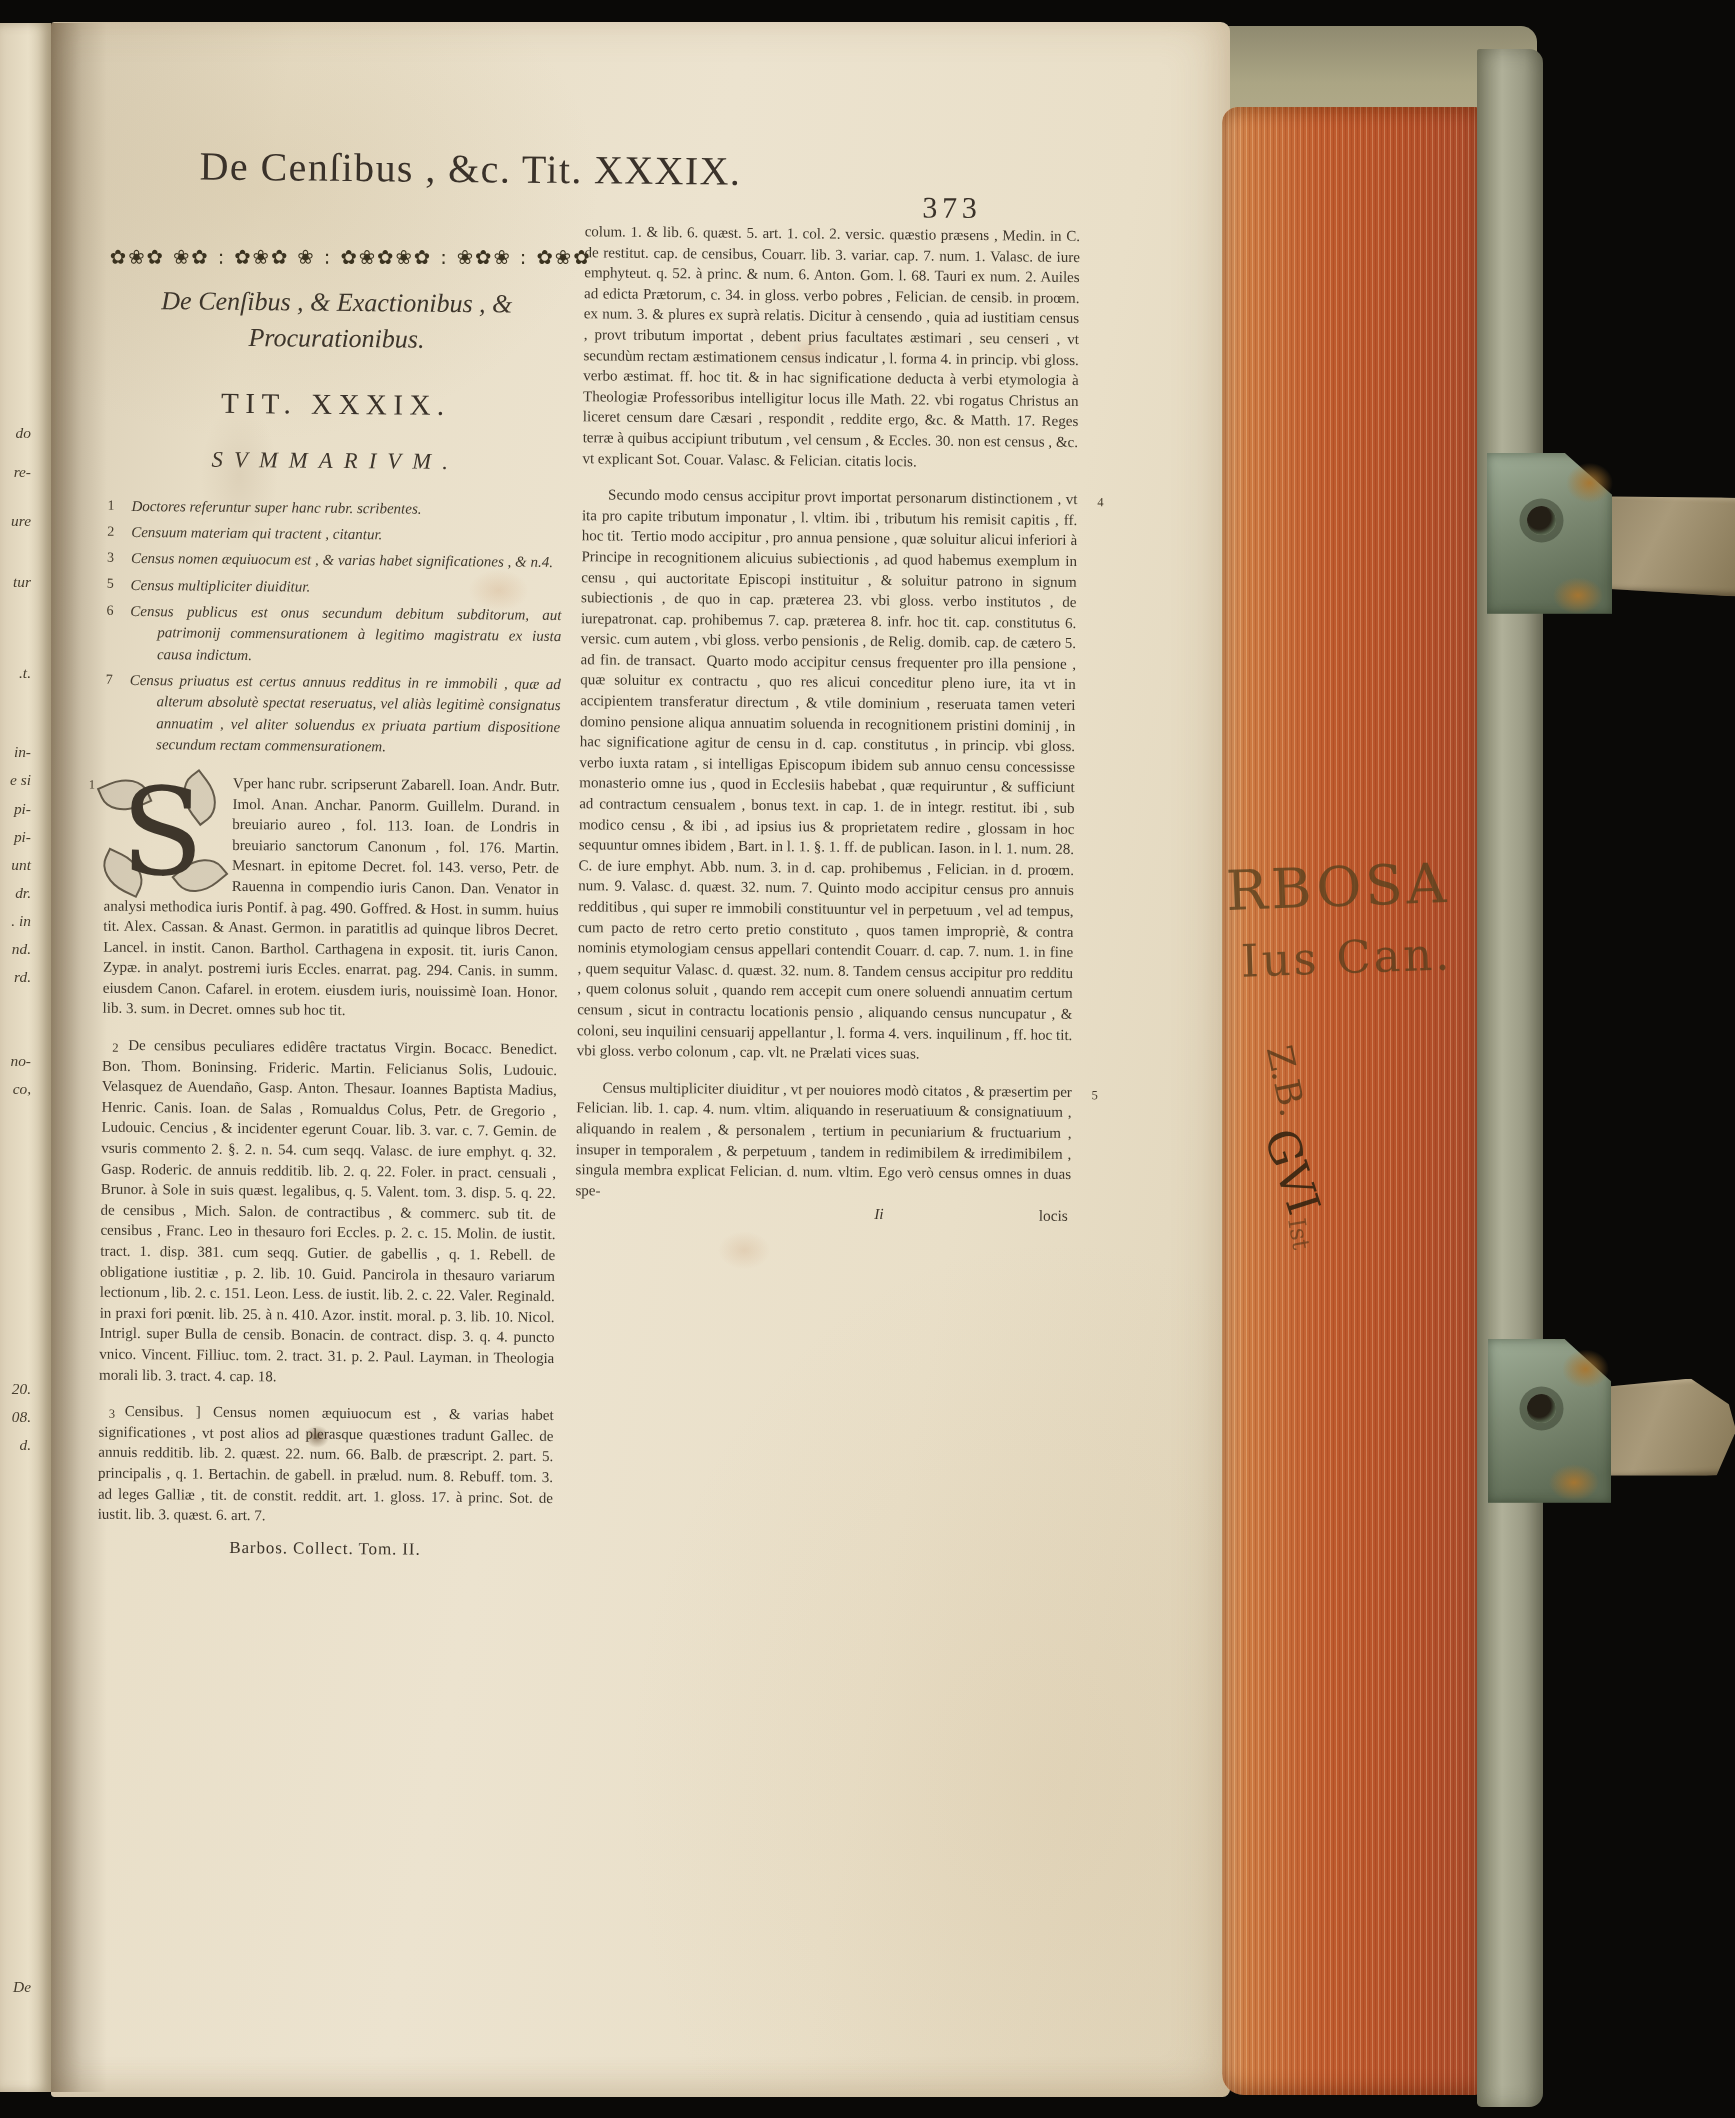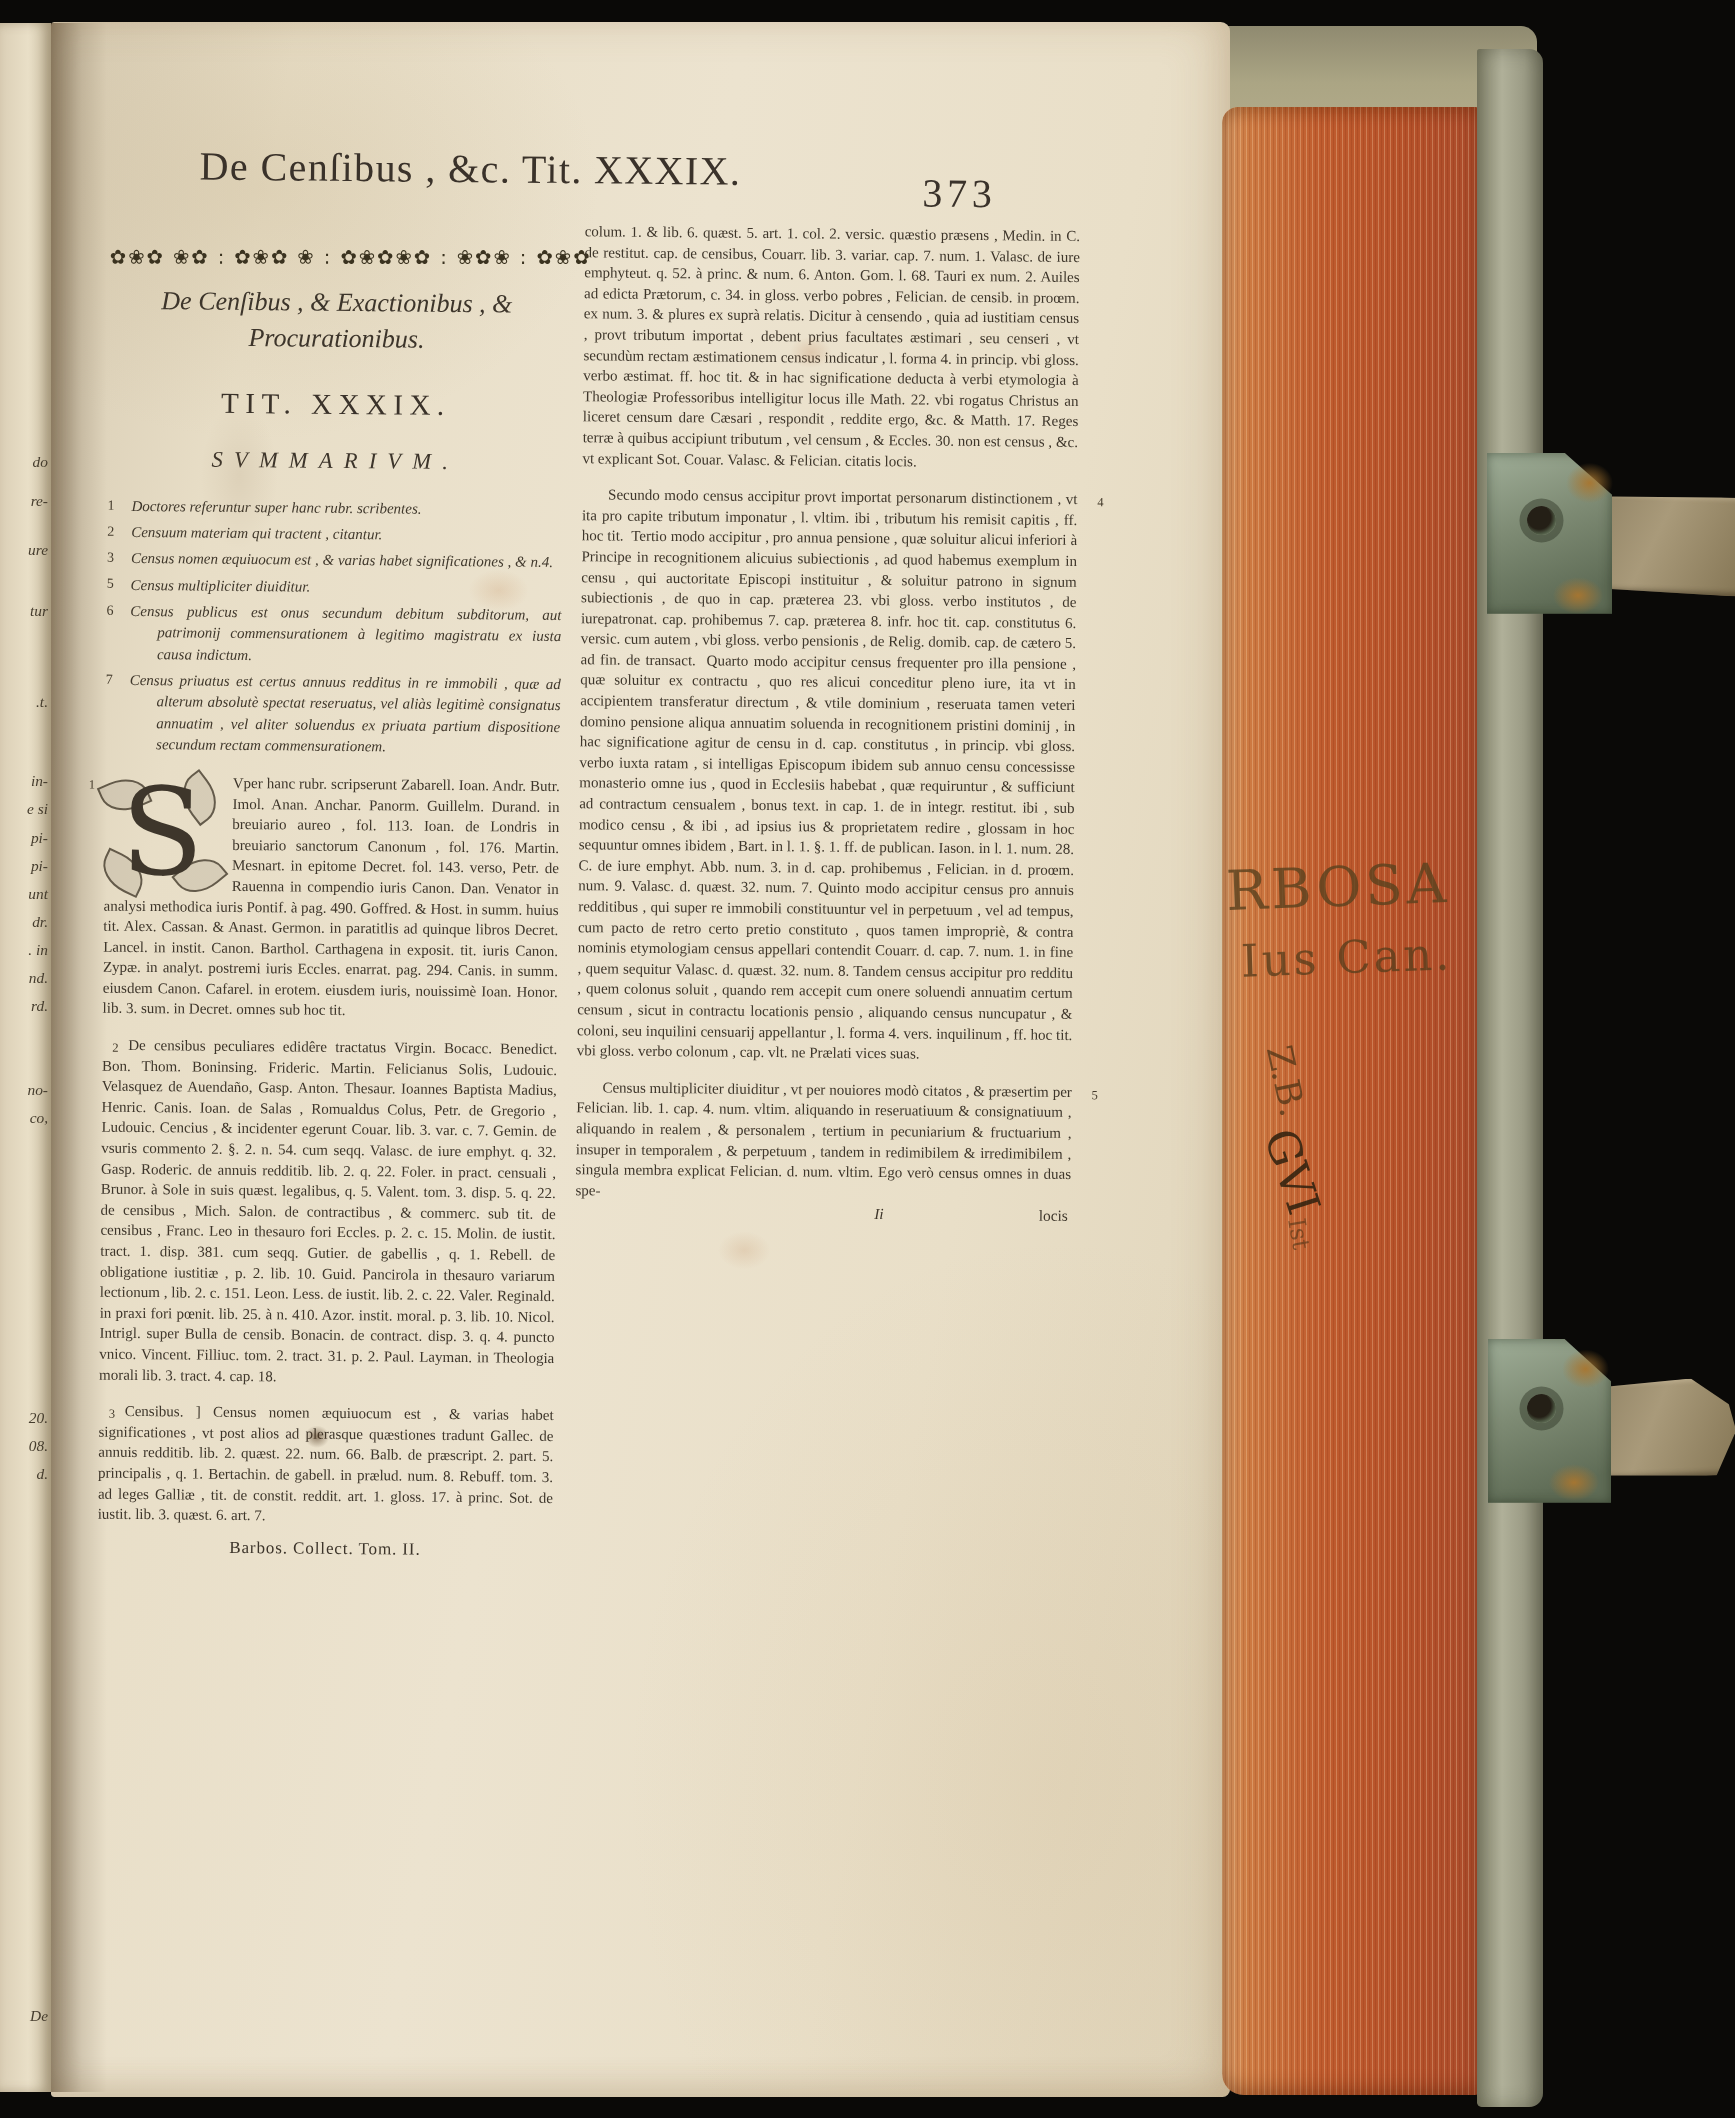--- a/index.html
+++ b/index.html
@@ -7,40 +7,40 @@
     width:1735px;height:2119px;position:relative;overflow:hidden;
     background:#0a0907;
     font-family:"Liberation Serif","DejaVu Serif",serif;
   }
   
   .left-sliver{
     position:absolute;left:0;top:23.4px;width:51px;height:2069px;
     background:linear-gradient(to right,#dbcfb6,#e9dfc7 55%,#cdc2a6);
     box-shadow:inset -6.5px 0 10.3px rgba(90,70,40,.35);
   }
-  .frag{position:absolute;right:3px;font-size:15.4px;color:#453c2d;font-style:italic;white-space:nowrap;margin-top:29px;}
+  .frag{position:absolute;right:20px;font-size:15.4px;color:#453c2d;font-style:italic;white-space:nowrap;}
   
   .gutter{
     position:absolute;left:51px;top:23.4px;width:56px;height:2069px;
     background:linear-gradient(to right,rgba(70,50,25,.50),rgba(70,50,25,.14) 55%,rgba(70,50,25,0));
     z-index:5;pointer-events:none;
   }
   
   .page{
     position:absolute;left:51px;top:21.5px;width:1179px;height:2075px;
     background:
       radial-gradient(561px 421px at 18% 8%,rgba(190,170,130,.25),rgba(190,170,130,0) 60%),
       radial-gradient(655px 842px at 85% 85%,rgba(205,180,140,.18),rgba(205,180,140,0) 65%),
       linear-gradient(100deg,#d6cab1 0%,#e8dec7 16%,#ece3cf 45%,#e9dfc8 72%,#dfd3b8 100%);
     border-radius:3.7px 9.4px 7.5px 3.7px;
     box-shadow:inset -18.7px 0 42px rgba(140,100,55,.18), inset 0 -12px 28px rgba(120,90,50,.14);
   }
   .content{position:absolute;inset:0;transform:rotate(.55deg);transform-origin:196px 112px;color:#3c342a;}
   .running-head{position:absolute;left:149px;top:121px;font-size:40px;letter-spacing:1.4px;color:#3a322a;white-space:nowrap;}
-  .folio{position:absolute;left:872px;top:141px;font-size:40px;letter-spacing:4.7px;color:#3a322a;}
+  .folio{position:absolute;left:872px;top:162px;font-size:30px;letter-spacing:4.7px;color:#3a322a;}
   .cols{position:absolute;left:60px;top:196px;width:970px;display:flex;gap:19.6px;}
   .col-left{width:455px;position:relative;}
   .col-right{width:496px;position:relative;}
   .body-text{font-size:15px;line-height:20.6px;text-align:justify;color:#3e362b;}
   .indent{text-indent:26px;}
   .ornament-row{margin-top:27px;font-family:"DejaVu Sans",sans-serif;font-size:19.6px;letter-spacing:1.9px;color:#3a321f;
     white-space:nowrap;transform:rotate(-.5deg);}
   .sec-title{margin-top:16px;text-align:center;font-style:italic;font-size:26px;line-height:36px;color:#3d352b;}
   .tit-line{margin-top:31px;text-align:center;font-size:29px;letter-spacing:6.5px;color:#3a322a;}
   .summarium{margin-top:27px;text-align:center;font-style:italic;font-size:22.5px;letter-spacing:11.2px;color:#3d352b;}

